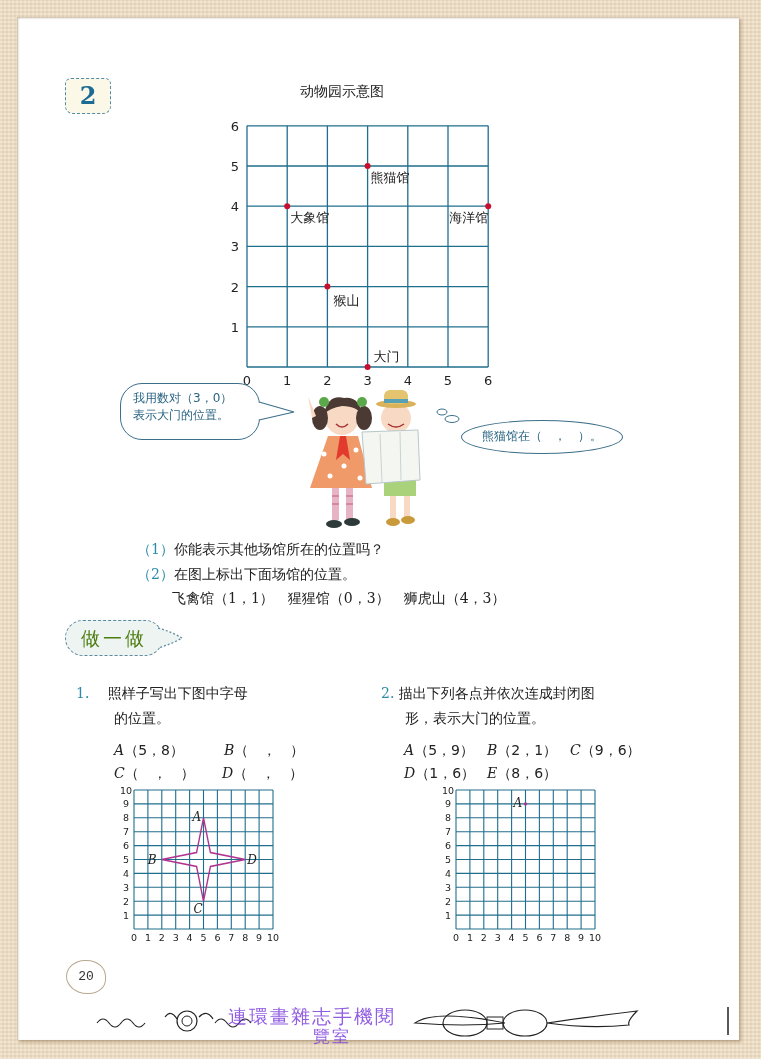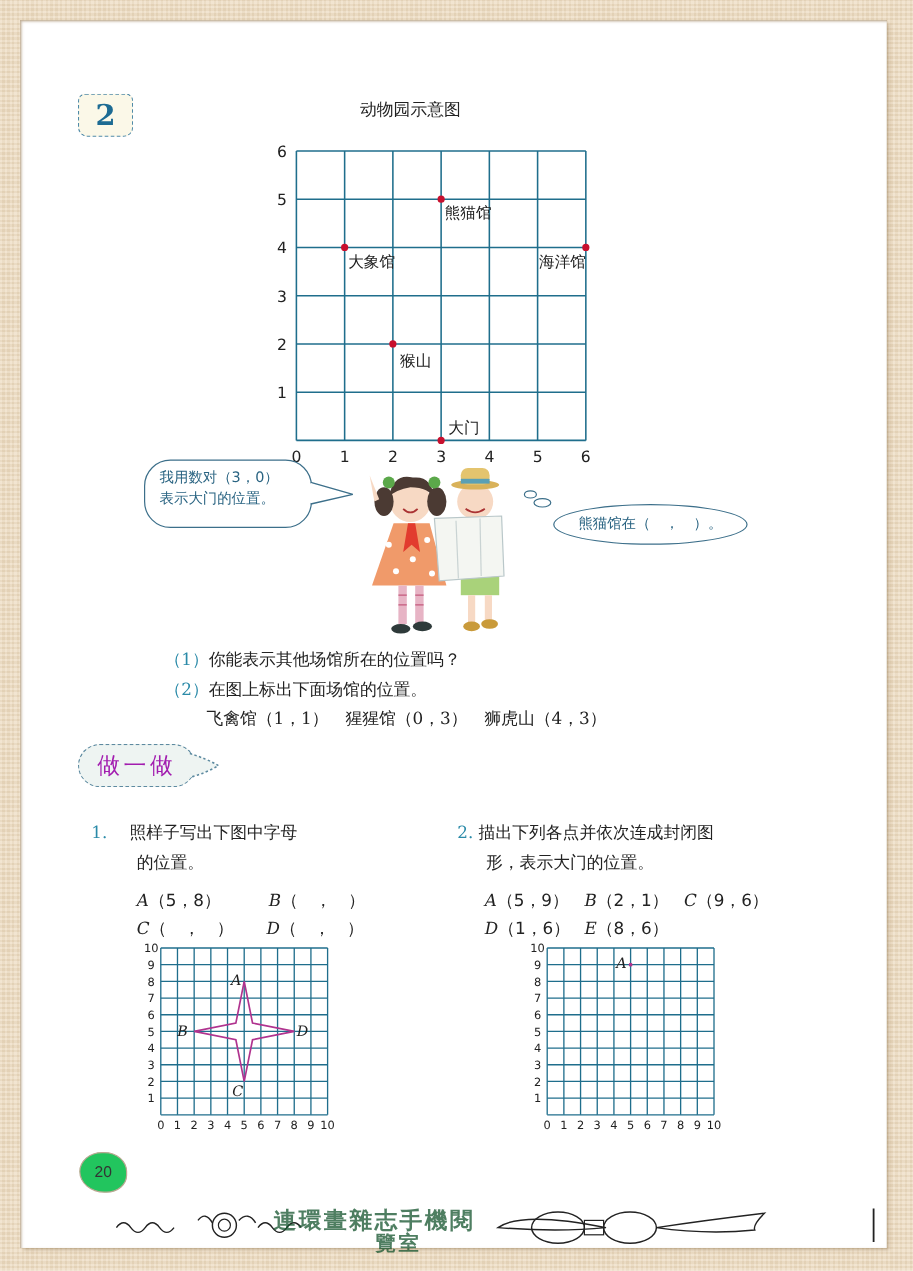--- a/index.html
+++ b/index.html
@@ -34,30 +34,30 @@
     font-size: 12px; color: #2a6482; line-height: 17px; padding: 6px 0 0 12px; box-sizing: border-box;
   }
   .bubble-right {
     position: absolute; left: 461px; top: 420px; width: 160px; height: 32px;
     border: 1.2px solid #3c6f8a; border-radius: 50%; background: #fff;
     font-size: 12px; color: #2a6482; line-height: 30px; text-align: center;
   }
   .zuoyizuo {
     position: absolute; left: 65px; top: 620px; width: 96px; height: 34px;
     border: 1.5px dashed #5d8aa0; border-radius: 18px; background: #eef4f2;
-    font-size: 19px; color: #a21caf; line-height: 34px; text-align: center;
+    font-size: 19px; color: #4d7c0f; line-height: 34px; text-align: center;
     font-family: "DejaVu Serif", serif; letter-spacing: 3px;
   }
   .page-num {
     position: absolute; left: 66px; top: 960px; width: 38px; height: 32px;
     border: 1.2px solid #b8a890; border-radius: 50% 50% 45% 55%;
-    background: #22c55e; text-align: center; line-height: 32px;
-    font-family: Liberation Sans, sans-serif; font-size: 13px; color: #333;
-  }
-  .wm { position: absolute; color: #14532d; opacity: 0.75; font-size: 19px; letter-spacing: 2px; font-weight: bold; white-space: nowrap; }
+    background: #ffffff; text-align: center; line-height: 32px;
+    font-family: Liberation Mono, monospace; font-size: 13px; color: #333;
+  }
+  .wm { position: absolute; color: #6d28d9; opacity: 0.75; font-size: 19px; letter-spacing: 2px; font-weight: normal; white-space: nowrap; }
   .coord { font-family: "DejaVu Sans", sans-serif; }
   .ital { font-style: italic; font-family: "DejaVu Serif", serif; }
 </style>
 </head>
 <body>
 
 <div class="page"></div>
 
 <div class="badge">2</div>
 

